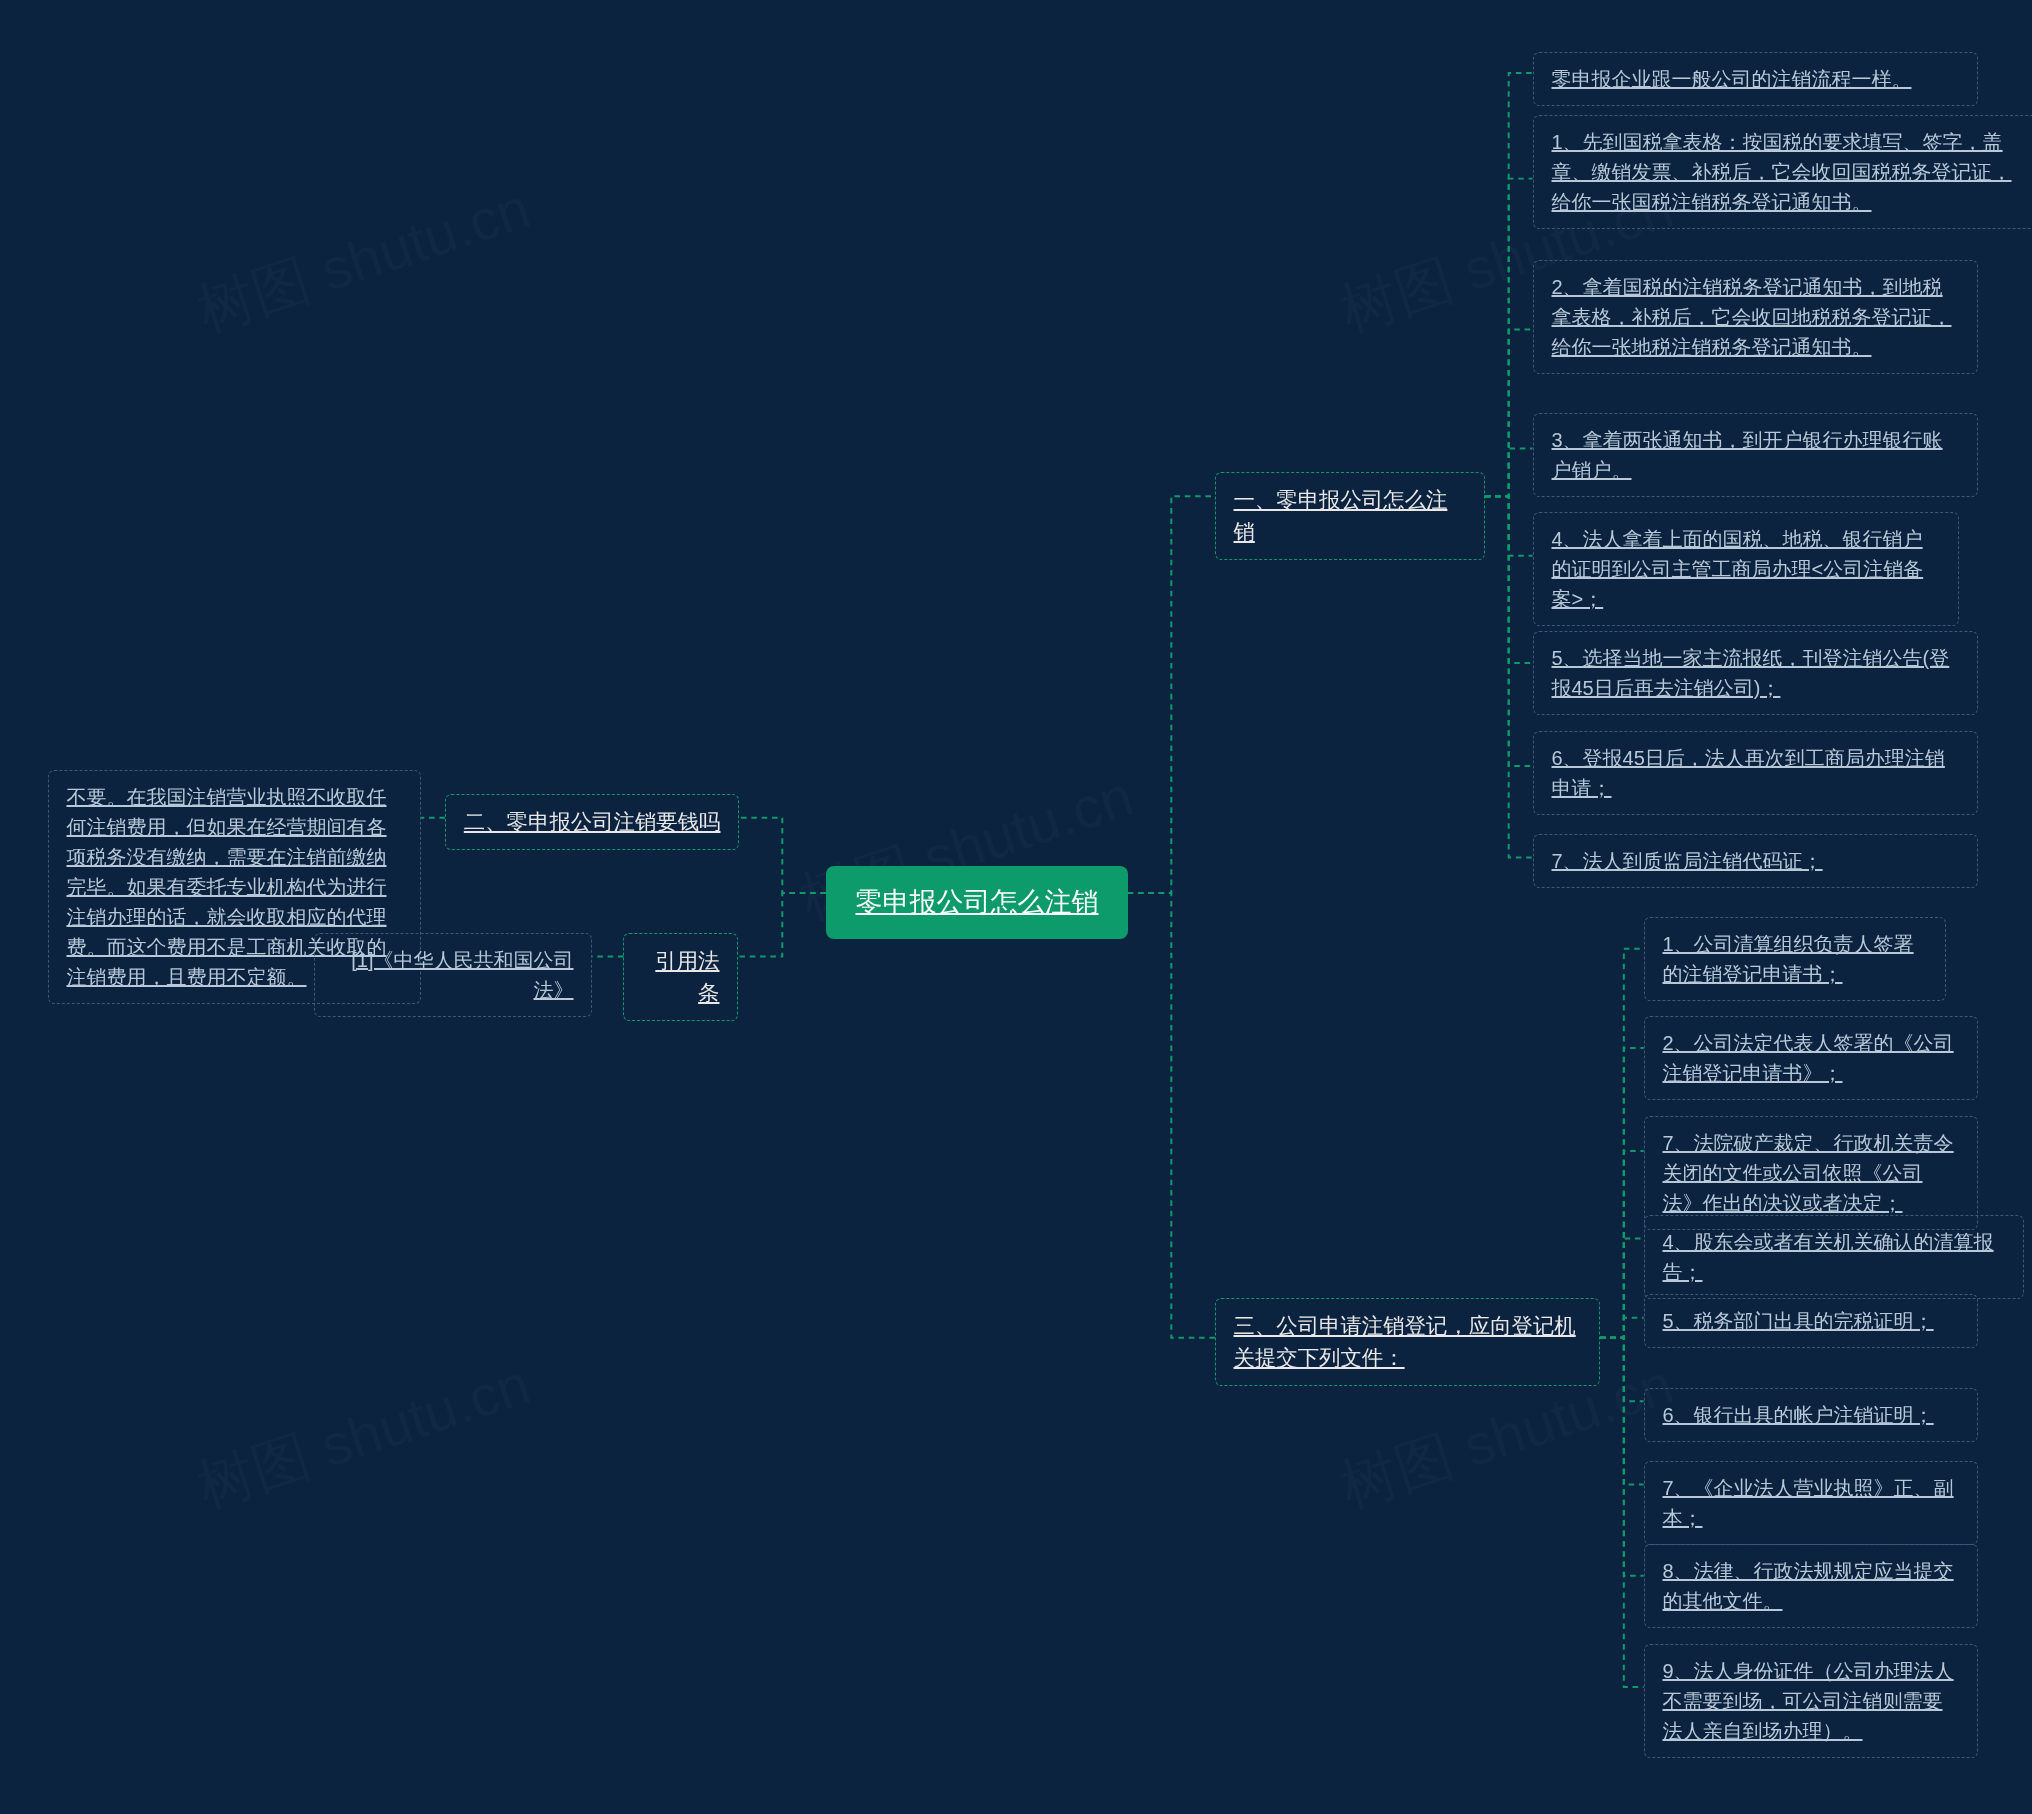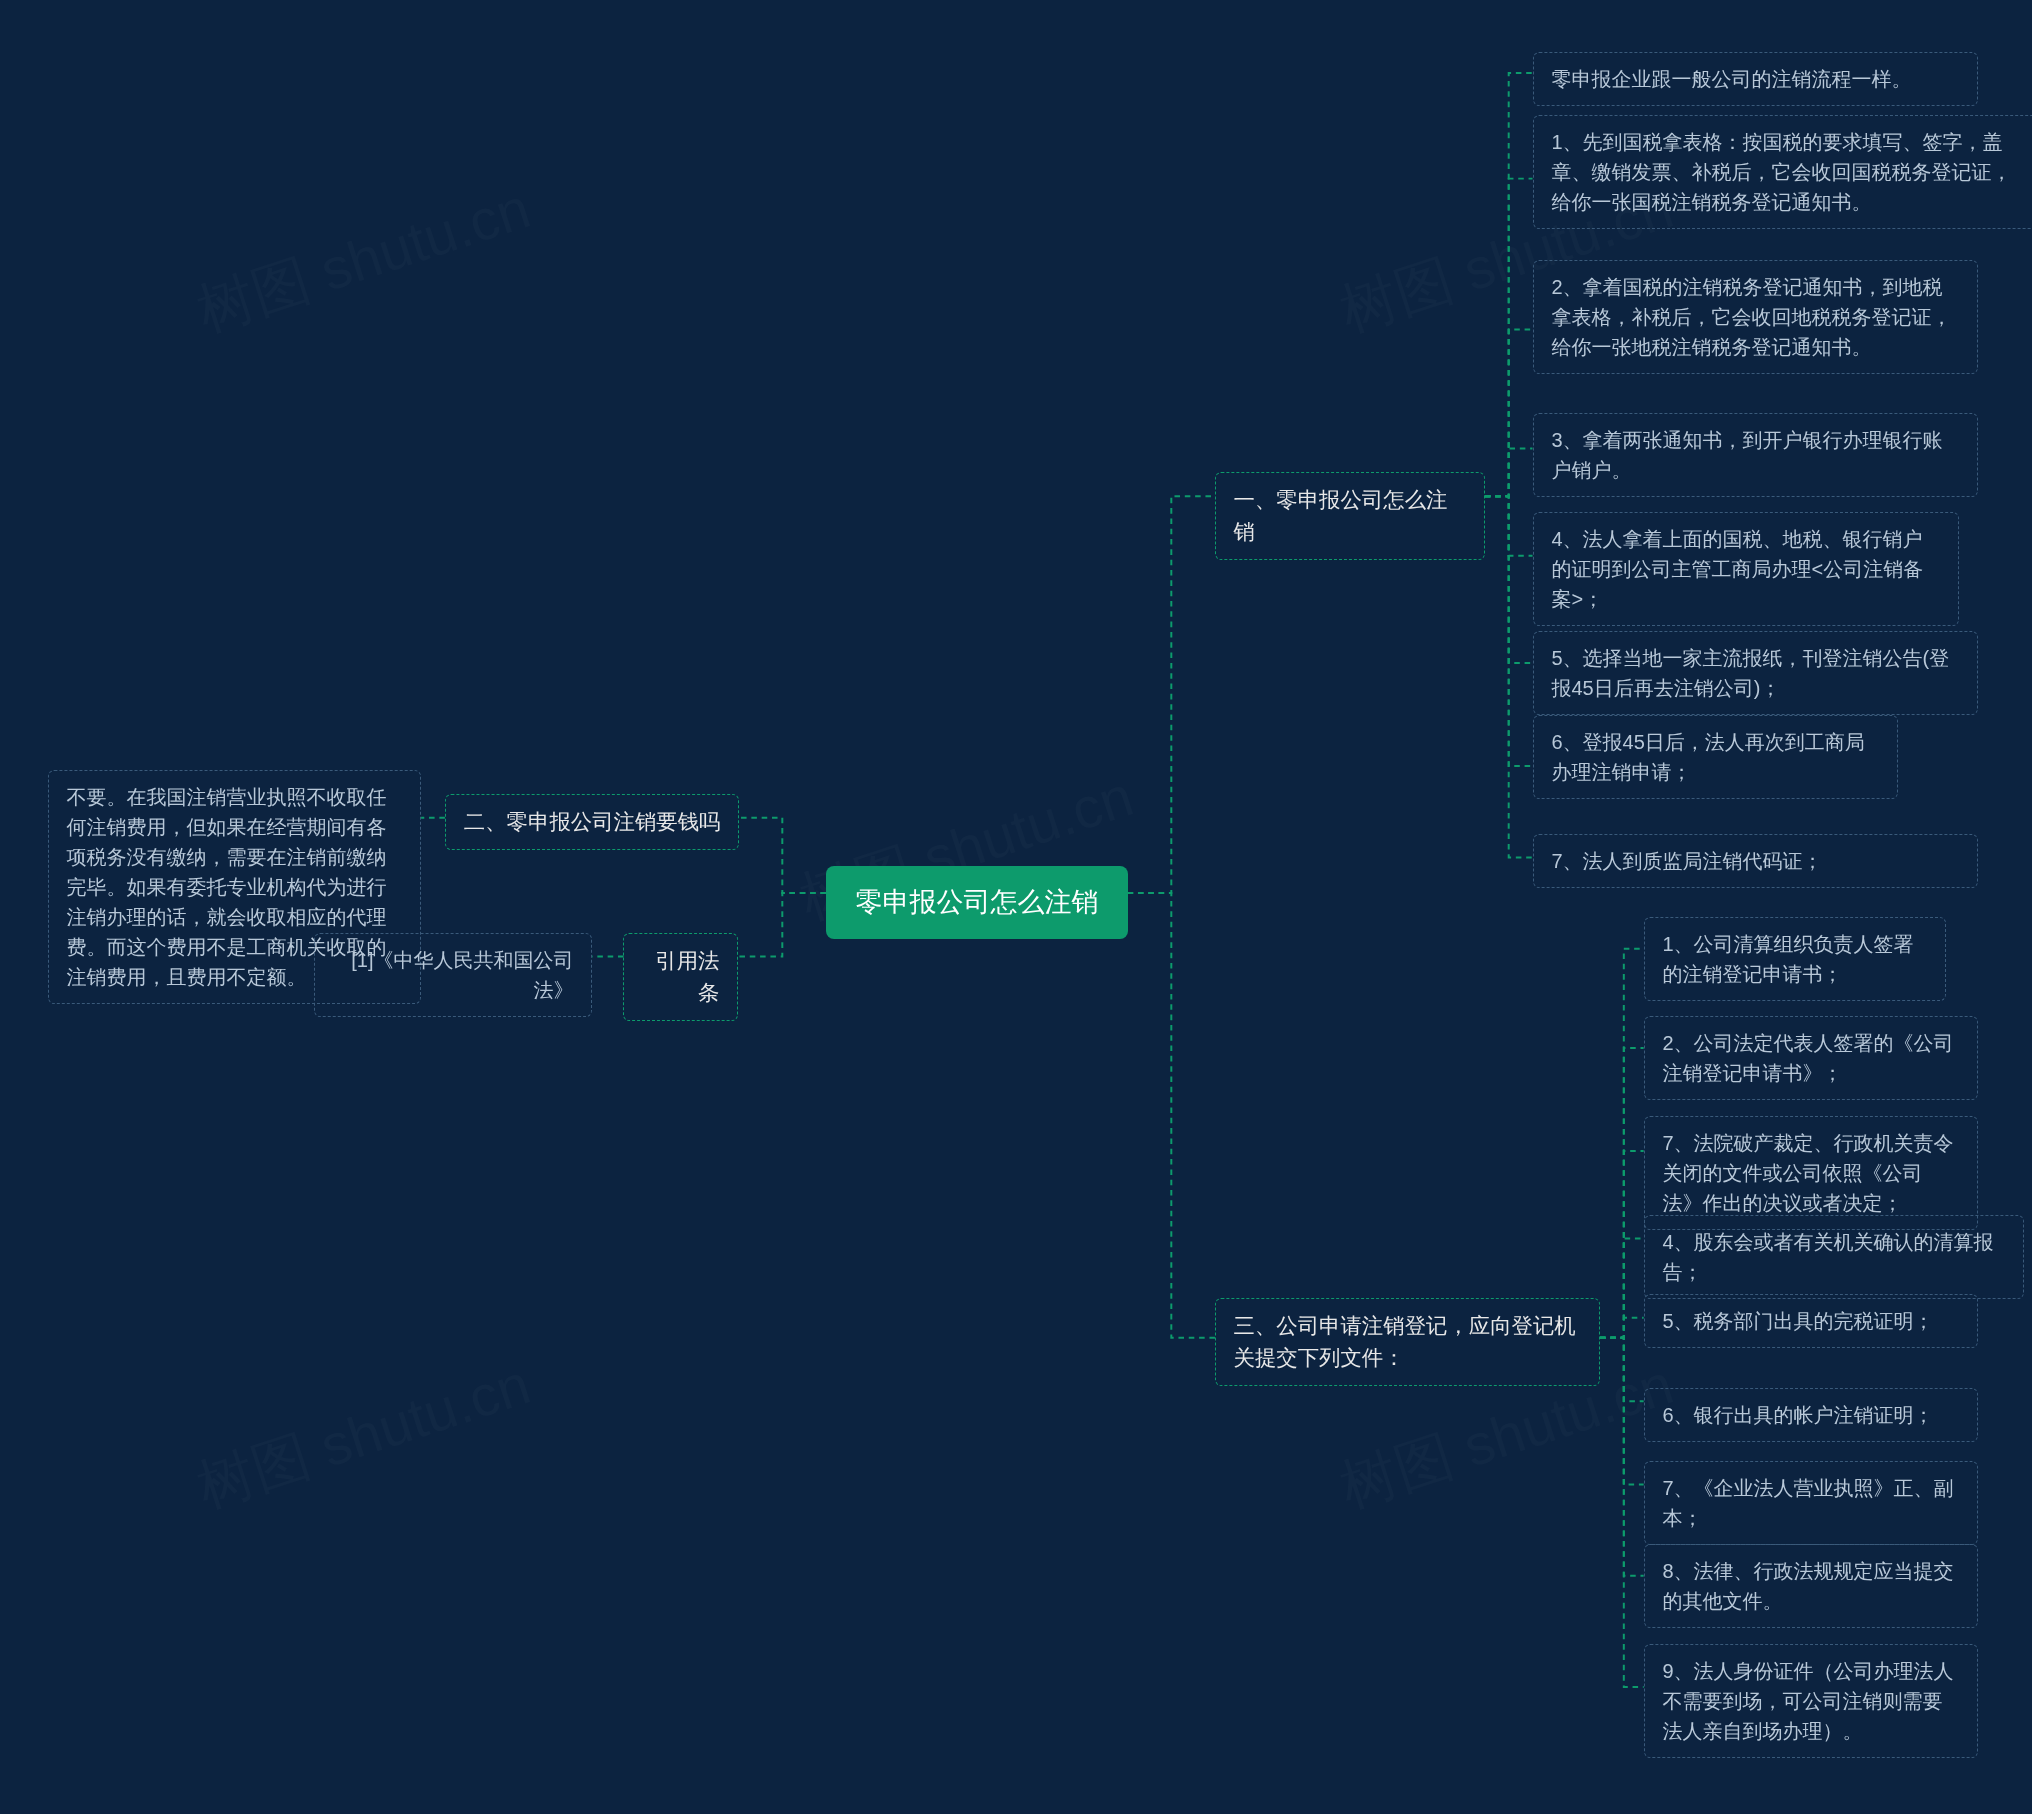--- a/index.html
+++ b/index.html
@@ -21,20 +21,21 @@
     pointer-events: none;
     user-select: none;
     white-space: nowrap;
   }
   .node {
     position: absolute;
     padding: 11px 17.5px;
     font-size: 21.4px;
     line-height: 1.5;
     border-radius: 6.4px;
+    text-decoration: underline;
   }
   .root {
     background: #0d9b6c;
     color: #ffffff;
     font-size: 27px;
     padding: 16px 24px;
     border-radius: 8px;
     font-weight: 500;
   }
   .branch {
@@ -108,21 +109,21 @@
 <div class="node root" style="top:866px; left:826px; width:302px; text-align:center;">零申报公司怎么注销</div>
 
 <div class="node branch" style="top:472px; left:1215px; width:270px;">一、零申报公司怎么注销</div>
 
 <div class="node leaf" style="top:52px; left:1533px; width:445px;">零申报企业跟一般公司的注销流程一样。</div>
 <div class="node leaf" style="top:115px; left:1533px; width:511px;">1、先到国税拿表格：按国税的要求填写、签字，盖章、缴销发票、补税后，它会收回国税税务登记证，给你一张国税注销税务登记通知书。</div>
 <div class="node leaf" style="top:260px; left:1533px; width:445px;">2、拿着国税的注销税务登记通知书，到地税拿表格，补税后，它会收回地税税务登记证，给你一张地税注销税务登记通知书。</div>
 <div class="node leaf" style="top:413px; left:1533px; width:445px;">3、拿着两张通知书，到开户银行办理银行账户销户。</div>
 <div class="node leaf" style="top:512px; left:1533px; width:426px;">4、法人拿着上面的国税、地税、银行销户的证明到公司主管工商局办理&lt;公司注销备案&gt;；</div>
 <div class="node leaf" style="top:631px; left:1533px; width:445px;">5、选择当地一家主流报纸，刊登注销公告(登报45日后再去注销公司)；</div>
-<div class="node leaf" style="top:715px; left:1533px; width:365px;">6、登报45日后，法人再次到工商局办理注销申请；</div>
+<div class="node leaf" style="top:731px; left:1533px; width:445px;">6、登报45日后，法人再次到工商局办理注销申请；</div>
 <div class="node leaf" style="top:834px; left:1533px; width:445px;">7、法人到质监局注销代码证；</div>
 
 <div class="node branch" style="top:1298px; left:1215px; width:385px;">三、公司申请注销登记，应向登记机关提交下列文件：</div>
 
 <div class="node leaf" style="top:917px; left:1644px; width:302px;">1、公司清算组织负责人签署的注销登记申请书；</div>
 <div class="node leaf" style="top:1016px; left:1644px; width:334px;">2、公司法定代表人签署的《公司注销登记申请书》；</div>
 <div class="node leaf" style="top:1116px; left:1644px; width:334px;">7、法院破产裁定、行政机关责令关闭的文件或公司依照《公司法》作出的决议或者决定；</div>
 <div class="node leaf" style="top:1215px; left:1644px; width:380px;">4、股东会或者有关机关确认的清算报告；</div>
 <div class="node leaf" style="top:1294px; left:1644px; width:334px;">5、税务部门出具的完税证明；</div>
 <div class="node leaf" style="top:1388px; left:1644px; width:334px;">6、银行出具的帐户注销证明；</div>

